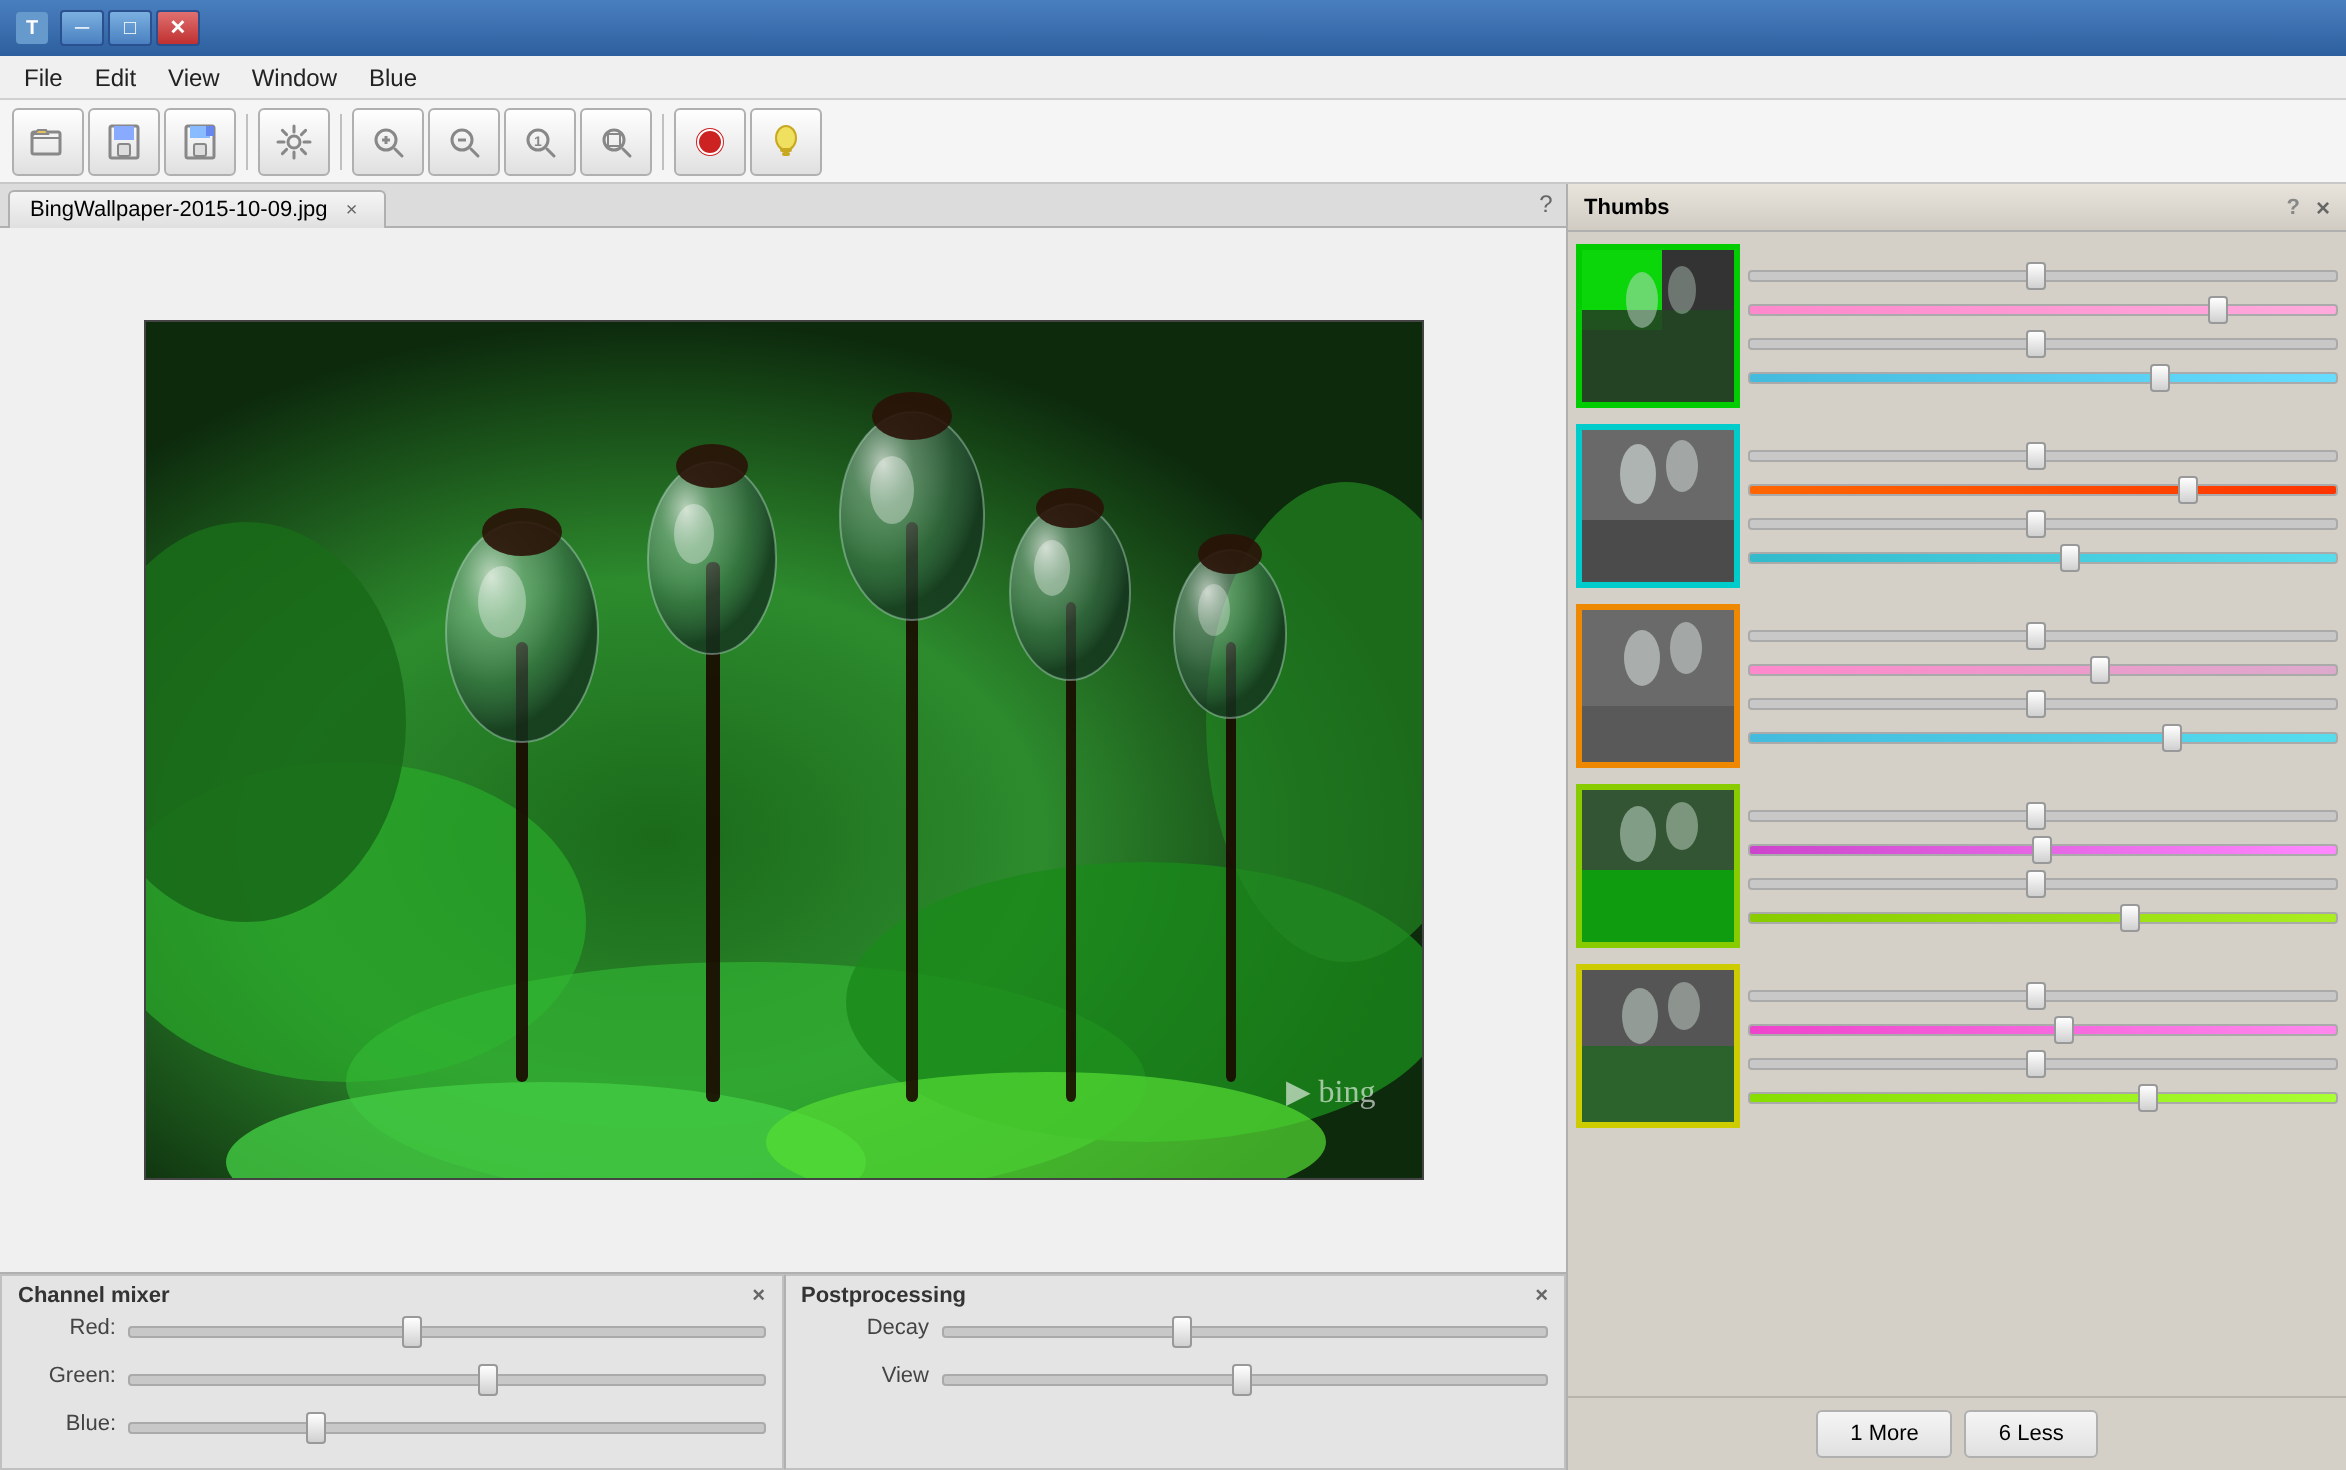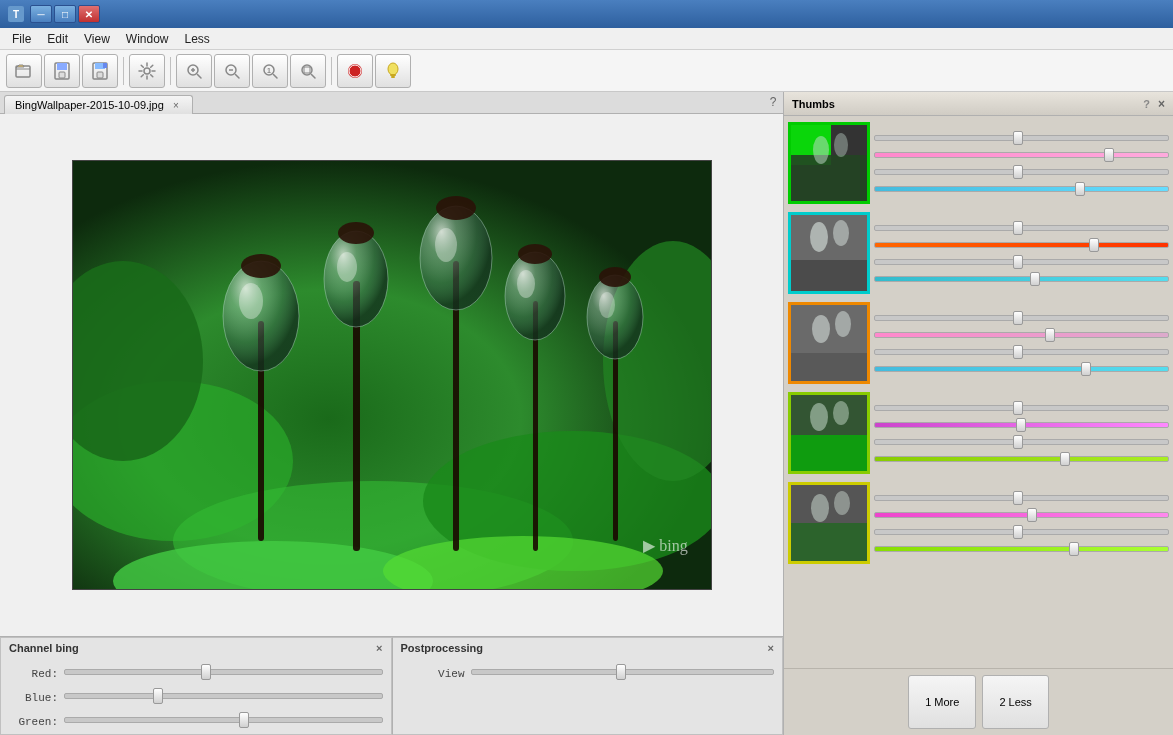--- a/index.html
+++ b/index.html
@@ -32,29 +32,29 @@
     .image-placeholder { width: 640px; height: 430px; background: linear-gradient(135deg, #1a5c1a 0%, #2d8b2d 20%, #4ab04a 40%, #1a3a0a 60%, #0d2d0d 80%, #1a1a0a 100%); position: relative; border: 1px solid #444; overflow: hidden; }
     
     
     .thumbs-panel { width: 390px; background: #d4d0c8; border-left: 1px solid #b0b0b0; display: flex; flex-direction: column; }
     .panel-header { background: linear-gradient(to bottom, #e8e4dc, #d0ccc4); height: 24px; display: flex; align-items: center; justify-content: space-between; padding: 0 8px; border-bottom: 1px solid #b0b0b0; font-size: 11px; font-weight: bold; }
     .panel-close { cursor: pointer; font-size: 12px; color: #666; }
     .panel-help { cursor: pointer; font-size: 11px; color: #888; }
     
     
     .thumb-buttons { padding: 6px; display: flex; gap: 6px; justify-content: center; border-top: 1px solid #b8b4ac; }
-    .thumb-btn { padding: 20px 16px; background: linear-gradient(to bottom, #f5f5f5, #e0e0e0); border: 1px solid #b0b0b0; border-radius: 3px; cursor: pointer; font-size: 11px; }
+    .thumb-btn { padding: 5px 16px; background: linear-gradient(to bottom, #f5f5f5, #e0e0e0); border: 1px solid #b0b0b0; border-radius: 3px; cursor: pointer; font-size: 11px; }
     
     
     .bottom-area { display: flex; height: 115px; border-top: 1px solid #b0b0b0; background: #e8e8e8; }
     .bottom-panel { flex: 1; background: #e4e4e4; border: 1px solid #c0c0c0; padding: 4px 8px; position: relative; }
     .bottom-panel-header { font-size: 11px; font-weight: bold; color: #333; margin-bottom: 4px; display: flex; justify-content: space-between; }
     .bottom-panel-close { cursor: pointer; color: #666; }
     
-    .field-row { display: flex; align-items: flex-end; height: 22px; margin-bottom: 2px; font-family: Liberation Mono, monospace; }
+    .field-row { display: flex; align-items: flex-start; height: 22px; margin-bottom: 2px; }
     .field-label { width: 55px; font-size: 11px; color: #444; text-align: right; padding-right: 6px; }
     .field-slider { flex: 1; height: 16px; position: relative; cursor: pointer; }
     .field-track { width: 100%; height: 6px; background: #c8c8c8; border: 1px solid #aaa; border-radius: 2px; position: absolute; top: 5px; }
     .field-handle { width: 10px; height: 16px; background: linear-gradient(to bottom, #ffffff, #d0d0d0); border: 1px solid #999; border-radius: 2px; position: absolute; top: 0; cursor: pointer; }
     
     
     .left-main { flex: 1; display: flex; flex-direction: column; }
   </style>
 </head>
 <body>
@@ -66,21 +66,21 @@
     <div class="title-btn">□</div>
     <div class="title-btn close">✕</div>
   </div>
 </div>
 
 <div class="menu-bar">
   <span class="menu-item">File</span>
   <span class="menu-item">Edit</span>
   <span class="menu-item">View</span>
   <span class="menu-item">Window</span>
-  <span class="menu-item">Less</span>
+  <span class="menu-item">Blue</span>
 </div>
 
 <div class="toolbar">
   <div class="tb-btn" title="Open">
     <svg width="20" height="20" viewBox="0 0 20 20">
         <rect x="2" y="5" width="14" height="11" rx="1" fill="none" stroke="#888" stroke-width="1.5"></rect>
         <path d="M2 8h14" stroke="#888" stroke-width="1"></path>
         <path d="M2 7l3-3h4l1 2H2" fill="#e8c060" stroke="#888" stroke-width="1"></path>
       </svg>
   </div>
@@ -229,53 +229,60 @@
 
             <text x="570" y="390" font-size="16" fill="rgba(255,255,255,0.6)" font-family="Segoe UI">▶ bing</text>
           </svg>
         </div>
       </div>
 
       <div class="bottom-area">
 
         <div class="bottom-panel">
           <div class="bottom-panel-header">
-            <span>Channel bing</span>
+            <span>Channel mixer</span>
             <span class="bottom-panel-close">×</span>
           </div>
 
           <div class="field-row">
             <span class="field-label">Red:</span>
             <div class="field-slider">
               <div class="field-track"></div>
               <div class="field-handle" style="left: 43%;"></div>
             </div>
           </div>
           <div class="field-row">
+            <span class="field-label">Green:</span>
+            <div class="field-slider">
+              <div class="field-track"></div>
+              <div class="field-handle" style="left: 55%;"></div>
+            </div>
+          </div>
+          <div class="field-row">
             <span class="field-label">Blue:</span>
             <div class="field-slider">
               <div class="field-track"></div>
               <div class="field-handle" style="left: 28%;"></div>
             </div>
           </div>
-          <div class="field-row">
-            <span class="field-label">Green:</span>
-            <div class="field-slider">
-              <div class="field-track"></div>
-              <div class="field-handle" style="left: 55%;"></div>
-            </div>
-          </div>
         </div>
 
         <div class="bottom-panel" style="border-left: 1px solid #b0b0b0;">
           <div class="bottom-panel-header">
             <span>Postprocessing</span>
             <span class="bottom-panel-close">×</span>
           </div>
 
+          <div class="field-row">
+            <span class="field-label" style="width:70px;">Decay</span>
+            <div class="field-slider">
+              <div class="field-track"></div>
+              <div class="field-handle" style="left: 38%;"></div>
+            </div>
+          </div>
           <div class="field-row">
             <span class="field-label" style="width:70px;">View</span>
             <div class="field-slider">
               <div class="field-track"></div>
               <div class="field-handle" style="left: 48%;"></div>
             </div>
           </div>
         </div>
       </div>
     </div>
@@ -436,18 +443,18 @@
                 <div style="position:absolute;top:4px;left:0;right:0;height:6px;background:linear-gradient(to right,#88dd00,#aaff33);border:1px solid #aaa;border-radius:2px;"></div>
                 <div style="position:absolute;top:0;left:66%;width:10px;height:14px;background:linear-gradient(to bottom,#fff,#d0d0d0);border:1px solid #999;border-radius:2px;cursor:pointer;"></div>
               </div>
           </div>
         </div>
 
       </div>
 
       <div class="thumb-buttons">
         <button class="thumb-btn">1 More</button>
-        <button class="thumb-btn">2 Less</button>
+        <button class="thumb-btn">6 Less</button>
       </div>
     </div>
 
   </div>
 </div>
 
 </body></html>

